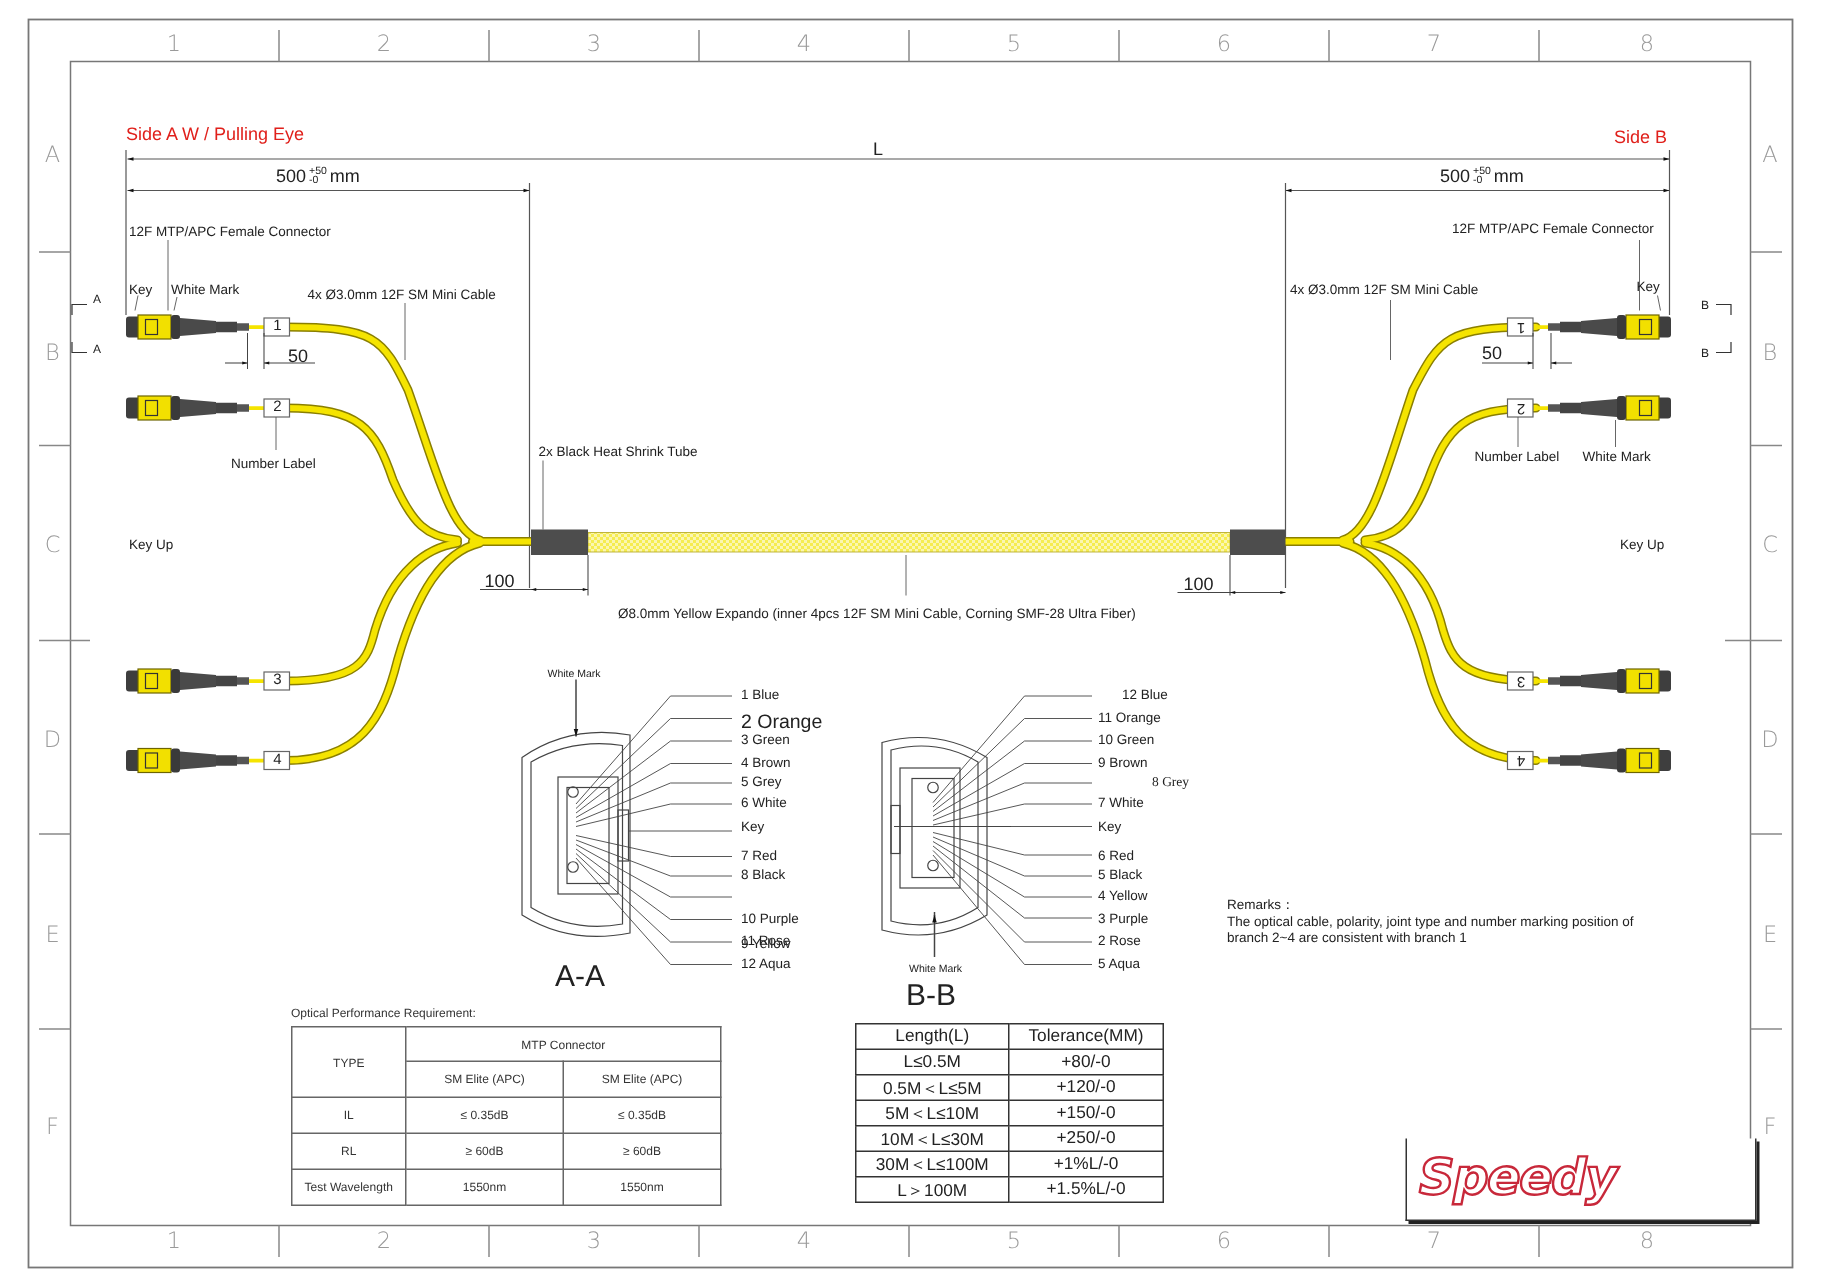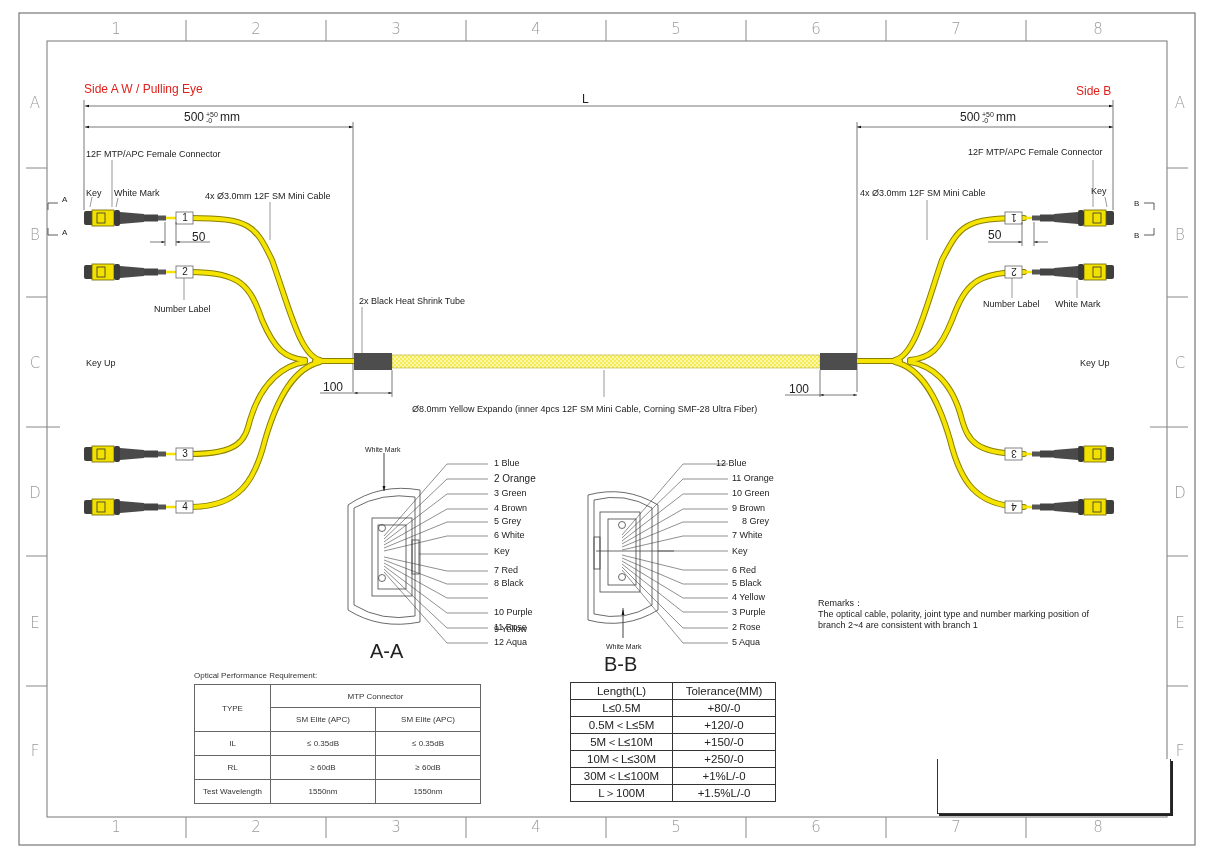--- a/index.html
+++ b/index.html
@@ -328,42 +328,42 @@
 <div class="abs" style="left:1009px;top:501px;font-size:10px;width:10px;text-align:center;transform:rotate(180deg)">4</div>
 
 <div class="abs t9" style="left:359px;top:296px">2x Black Heat Shrink Tube</div>
 <div class="abs t12" style="left:323px;top:380px">100</div>
 <div class="abs t12" style="left:789px;top:382px">100</div>
 <div class="abs t9" style="left:412px;top:404px">Ø8.0mm Yellow Expando (inner 4pcs 12F SM Mini Cable, Corning SMF-28 Ultra Fiber)</div>
 
 <div class="abs" style="left:365px;top:446px;font-size:7px">White Mark</div>
 <div id="aa-list">
     <div class="abs" style="left: 494px; top: 458px; font-size: 9px;">1 Blue</div>
-    <div class="abs" style="left: 494px; top: 473px; font-size: 10px;">2 Orange</div>
+    <div class="abs" style="left: 494px; top: 473px; font-size: 13px;">2 Orange</div>
     <div class="abs" style="left: 494px; top: 488px; font-size: 9px;">3 Green</div>
     <div class="abs" style="left: 494px; top: 503px; font-size: 9px;">4 Brown</div>
     <div class="abs" style="left: 494px; top: 516px; font-size: 9px;">5 Grey</div>
     <div class="abs" style="left: 494px; top: 530px; font-size: 9px;">6 White</div>
     <div class="abs" style="left: 494px; top: 546px; font-size: 9px;">Key</div>
     <div class="abs" style="left: 494px; top: 565px; font-size: 9px;">7 Red</div>
     <div class="abs" style="left: 494px; top: 578px; font-size: 9px;">8 Black</div>
     <div class="abs" style="left: 494px; top: 592px; font-size: 9px; margin-top: 32px;">9 Yellow</div>
     <div class="abs" style="left: 494px; top: 607px; font-size: 9px;">10 Purple</div>
     <div class="abs" style="left: 494px; top: 622px; font-size: 9px;">11 Rose</div>
     <div class="abs" style="left: 494px; top: 637px; font-size: 9px; text-align: right;">12 Aqua</div>
   </div>
 <div class="abs" style="left:370px;top:640px;font-size:20px">A-A</div>
 
 <div class="abs" style="left:606px;top:643px;font-size:7px">White Mark</div>
 <div id="bb-list">
-    <div class="abs" style="left: 716px; top: 458px; font-size: 9px; text-align: center;">12 Blue</div>
+    <div class="abs" style="left: 748px; top: 458px; font-size: 9px; text-align: center;">12 Blue</div>
     <div class="abs" style="left: 732px; top: 473px; font-size: 9px;">11 Orange</div>
     <div class="abs" style="left: 732px; top: 488px; font-size: 9px;">10 Green</div>
     <div class="abs" style="left: 732px; top: 503px; font-size: 9px;">9 Brown</div>
-    <div class="abs" style="left: 742px; top: 516px; font-size: 9px;">8 Grey</div>
+    <div class="abs" style="left: 768px; top: 516px; font-size: 9px; font-family: Liberation Serif, serif;">8 Grey</div>
     <div class="abs" style="left: 732px; top: 530px; font-size: 9px;">7 White</div>
     <div class="abs" style="left: 732px; top: 546px; font-size: 9px;">Key</div>
     <div class="abs" style="left: 732px; top: 565px; font-size: 9px;">6 Red</div>
     <div class="abs" style="left: 732px; top: 578px; font-size: 9px;">5 Black</div>
     <div class="abs" style="left: 732px; top: 592px; font-size: 9px;">4 Yellow</div>
     <div class="abs" style="left: 732px; top: 607px; font-size: 9px;">3 Purple</div>
     <div class="abs" style="left: 732px; top: 622px; font-size: 9px;">2 Rose</div>
     <div class="abs" style="left: 732px; top: 637px; font-size: 9px;">5 Aqua</div>
   </div>
 <div class="abs" style="left:604px;top:653px;font-size:20px">B-B</div>
@@ -432,13 +432,14 @@
         <td>+1.5%L/-0</td>
       </tr>
 </tbody>
   </table>
 
 <table class="title">
   <tbody>
 </tbody>
   </table>
 <div class="logo">
+  <span class="s1">Speedy</span>
 </div>
 
 </body></html>

